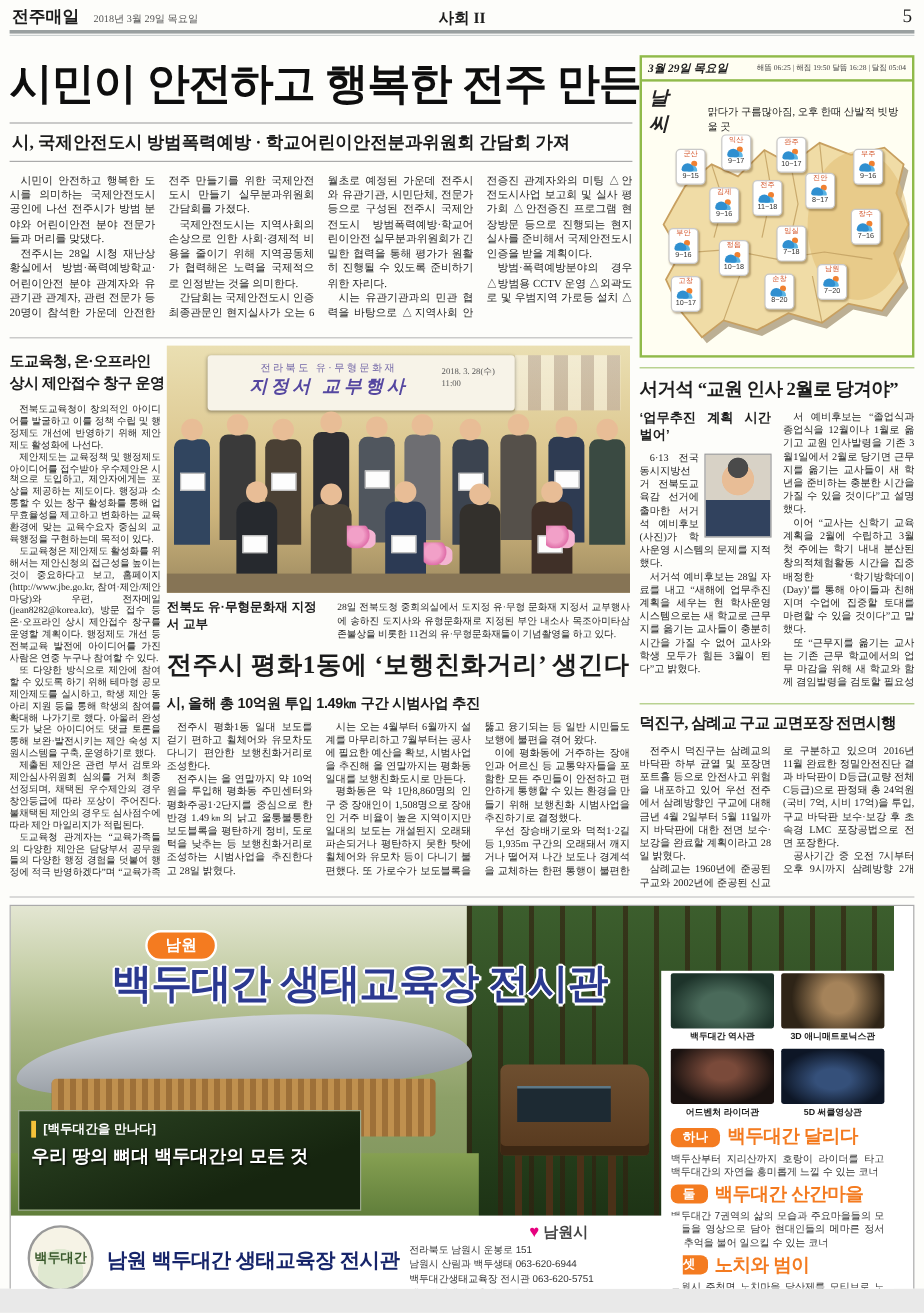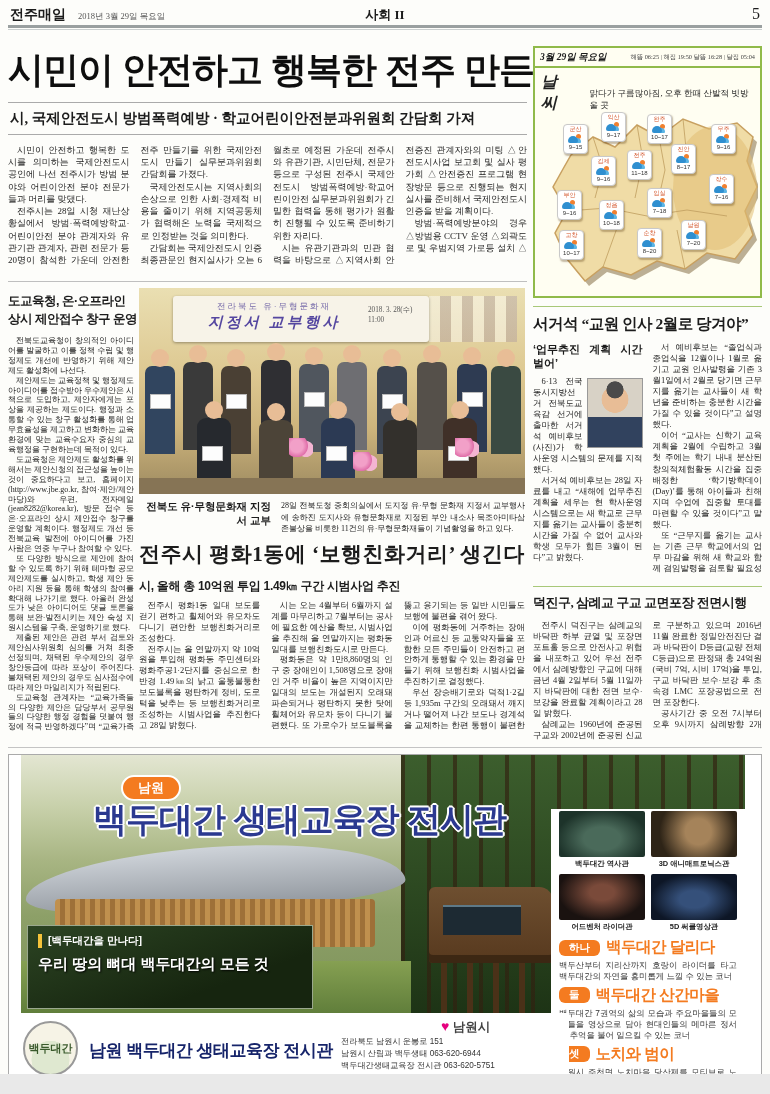--- a/index.html
+++ b/index.html
@@ -68,21 +68,21 @@
                  width:18px; height:18px; border-radius:50%; background:#e8bd96; }
   .fig.cert::after { content:''; position:absolute; top:28px; left:5px; width:19px; height:13px;
                      background:#fdfdfd; border:1px solid #bbb; }
   .fig.sit { height:66px; width:34px; border-radius:9px 9px 0 0; }
   .bq { position:absolute; width:24px; height:19px; z-index:4;
         background:radial-gradient(circle at 32% 42%, #f2a0c8 0 32%, #e070aa 55%, transparent 60%),
                    radial-gradient(circle at 70% 58%, #f4b4d2 0 38%, transparent 42%); }
   .floor { position:absolute; left:0; bottom:0; width:100%; height:16px; background:#867455; }
 
   .caption { position:absolute; top:500px; left:139px; width:386px; display:flex; gap:10px; }
-  .cap-title { width:132px; font-family:"Liberation Sans",sans-serif; font-weight:bold; font-size:10.5px; line-height:1.3;text-align:right; }
+  .cap-title { width:132px; font-family:"Liberation Sans",sans-serif; font-weight:bold; font-size:10.5px; line-height:1.3; }
   .cap-text { flex:1; font-size:8px; line-height:1.45; text-align:justify; color:#222; }
 
   
   .walk-h { position:absolute; top:540px; left:139px; width:386px; font-size:21px; font-weight:bold;
             letter-spacing:0.5px; white-space:nowrap; }
   .walk-sub { position:absolute; top:578px; left:139px; width:380px; font-family:"Liberation Sans",sans-serif;
               font-weight:bold; font-size:12px; letter-spacing:-0.3px; }
   .walk-body { position:absolute; top:600px; left:139px; width:386px; height:144px;
                column-count:3; column-gap:11px; font-size:8.5px; line-height:1.28; text-align:justify; overflow:hidden; }
 
@@ -100,21 +100,21 @@
   .bridge-h { position:absolute; top:594px; left:533px; width:229px; font-size:13px; font-weight:bold;
               letter-spacing:-0.5px; white-space:nowrap; }
   .bridge-body { position:absolute; top:620px; left:533px; width:229px; height:122px;
                  column-count:2; column-gap:10px; font-size:8.5px; line-height:1.3; text-align:justify; overflow:hidden; }
   .rule-bottom { position:absolute; top:747px; left:8px; width:754px; height:1px; background:#c4c4c4; }
 
   
   .ad { position:absolute; top:754px; left:8px; width:754px; height:332px; border:1px solid #aaa;
         background:#fff; overflow:hidden; font-family:"Liberation Sans",sans-serif; }
   .ad-photo { position:absolute; left:0; top:0; right:16px; height:260px;
-              background:linear-gradient(180deg,#e3e6d2 0,#c6cfa8 55px,#a8b583 105px,#8da068 160px,#7c9158 260px);margin-left:12px; }
+              background:linear-gradient(180deg,#e3e6d2 0,#c6cfa8 55px,#a8b583 105px,#8da068 160px,#7c9158 260px); }
   .ad-trees { position:absolute; top:0; left:380px; right:0; bottom:0;
               background:repeating-linear-gradient(90deg, rgba(50,32,16,.65) 0 4px, rgba(0,0,0,0) 4px 26px),
                          linear-gradient(180deg,#3c5e2d 0,#2a451f 60%,#1d3315 100%); }
   .ad-building { position:absolute; left:4px; top:92px; width:380px; height:130px; }
   .ad-building::before { content:''; position:absolute; left:0; top:0; width:100%; height:66px;
               background:linear-gradient(180deg,#ced3d9,#8f959c); transform:rotate(-4deg);
               border-radius:50% 50% 45% 55% / 60% 70% 30% 40%; }
   .ad-building::after { content:''; position:absolute; left:8%; top:52px; width:84%; height:48px; border-radius:4px;
               background:repeating-linear-gradient(90deg,#c0904e 0 5px,#9e7038 5px 10px); }
   .ad-ground { position:absolute; left:0; top:206px; width:390px; height:54px;

